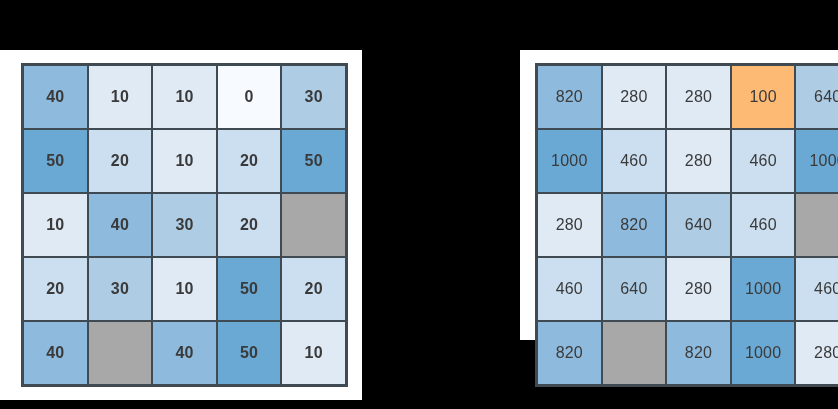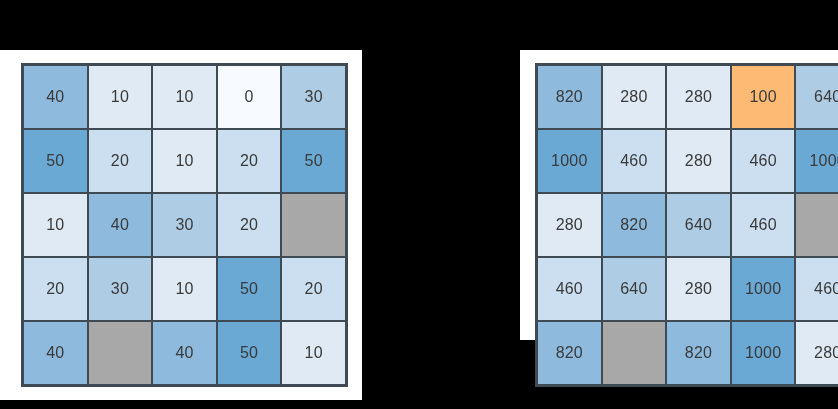--- a/index.html
+++ b/index.html
@@ -12,21 +12,21 @@
     height: 409px;
     position: relative;
     overflow: hidden;
     font-family: "Liberation Sans", sans-serif;
   }
   .panel {
     position: absolute;
     background: #ffffff;
     box-sizing: border-box;
   }
-  #panel-left  { left: 0px;   top: 50px; width: 362px; height: 350px; }
+  #panel-left  { left: 0px;   top: 50px; width: 362px; height: 350px; font-weight: bold; }
   #panel-right { left: 476px; top: 50px; width: 355px; height: 290px; margin-left: 44px; }
 
   .grid {
     position: absolute;
     display: grid;
     grid-template-columns: repeat(5, 1fr);
     grid-template-rows: repeat(5, 1fr);
     border: 2px solid #404a52;
     box-sizing: border-box;
     background: #404a52;

